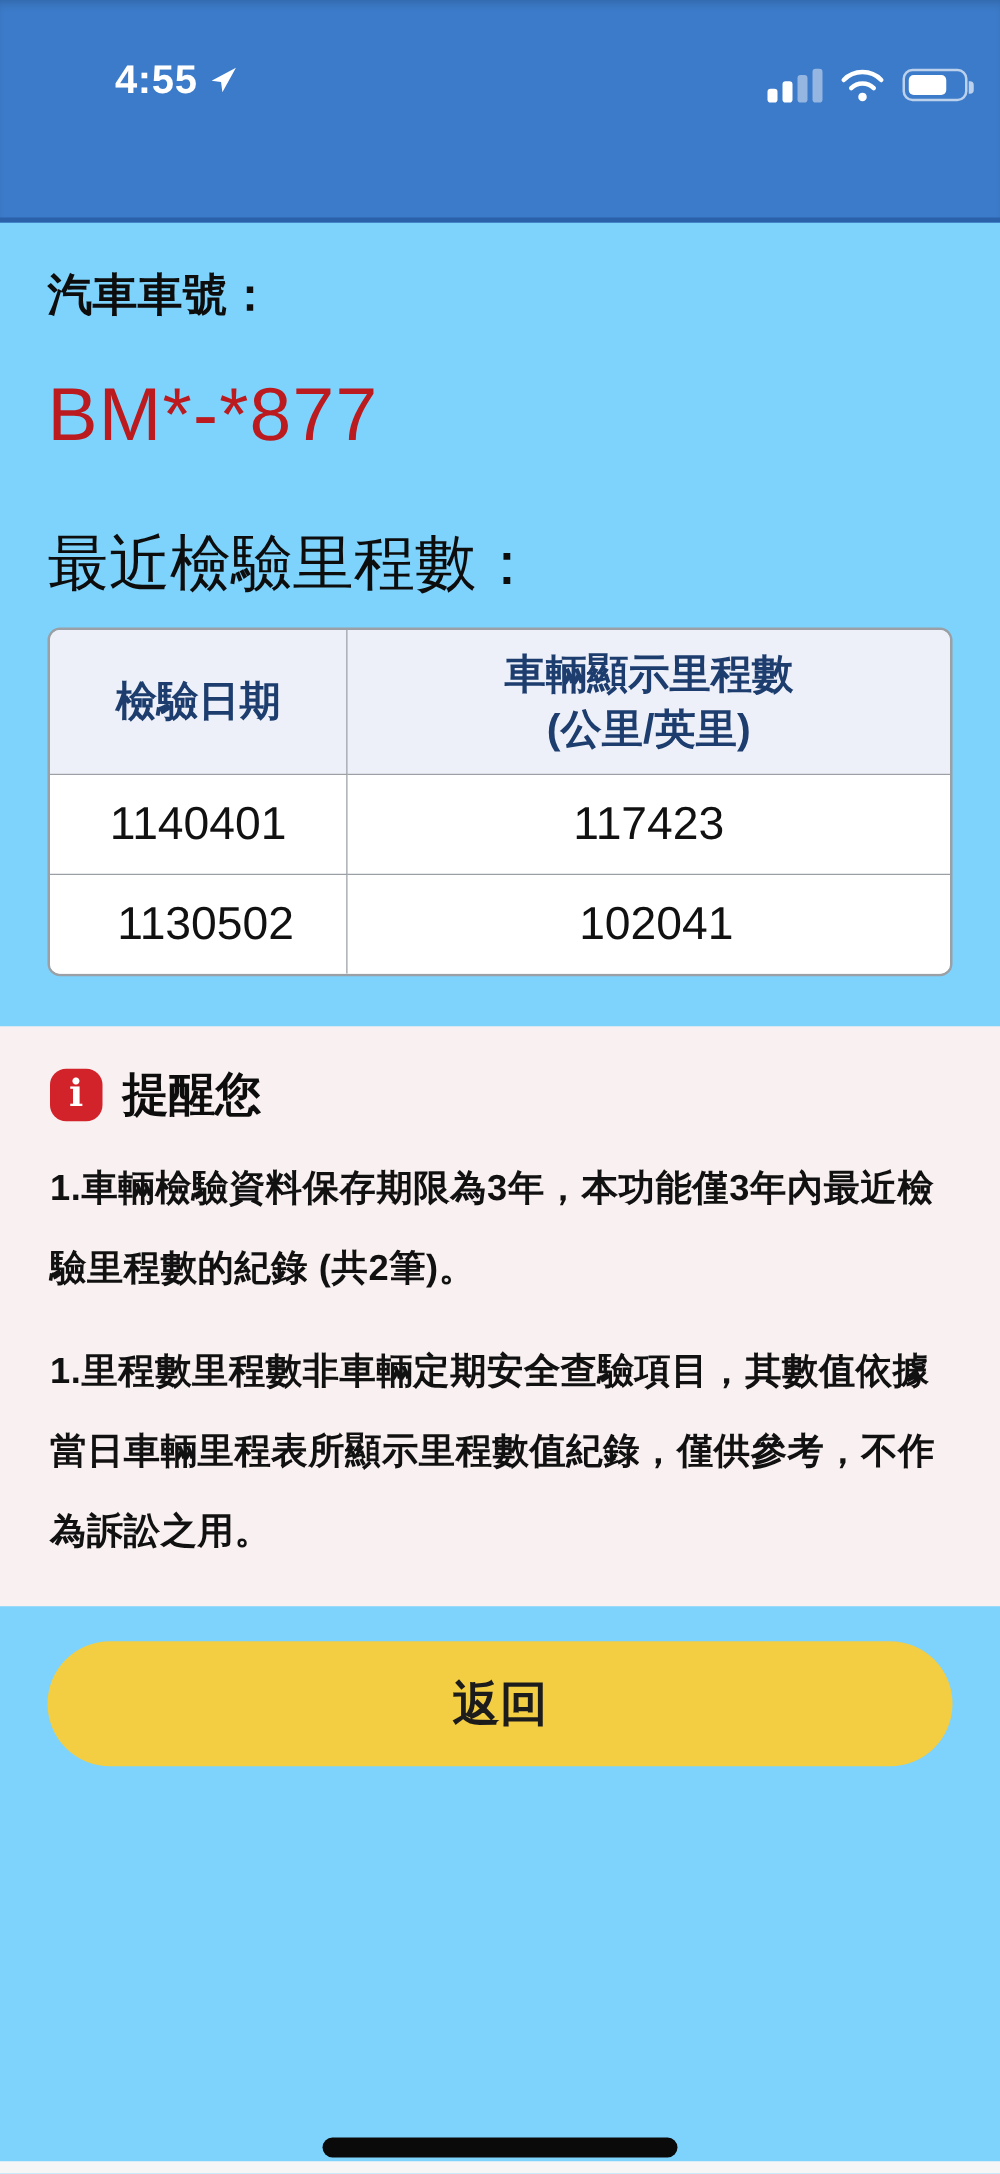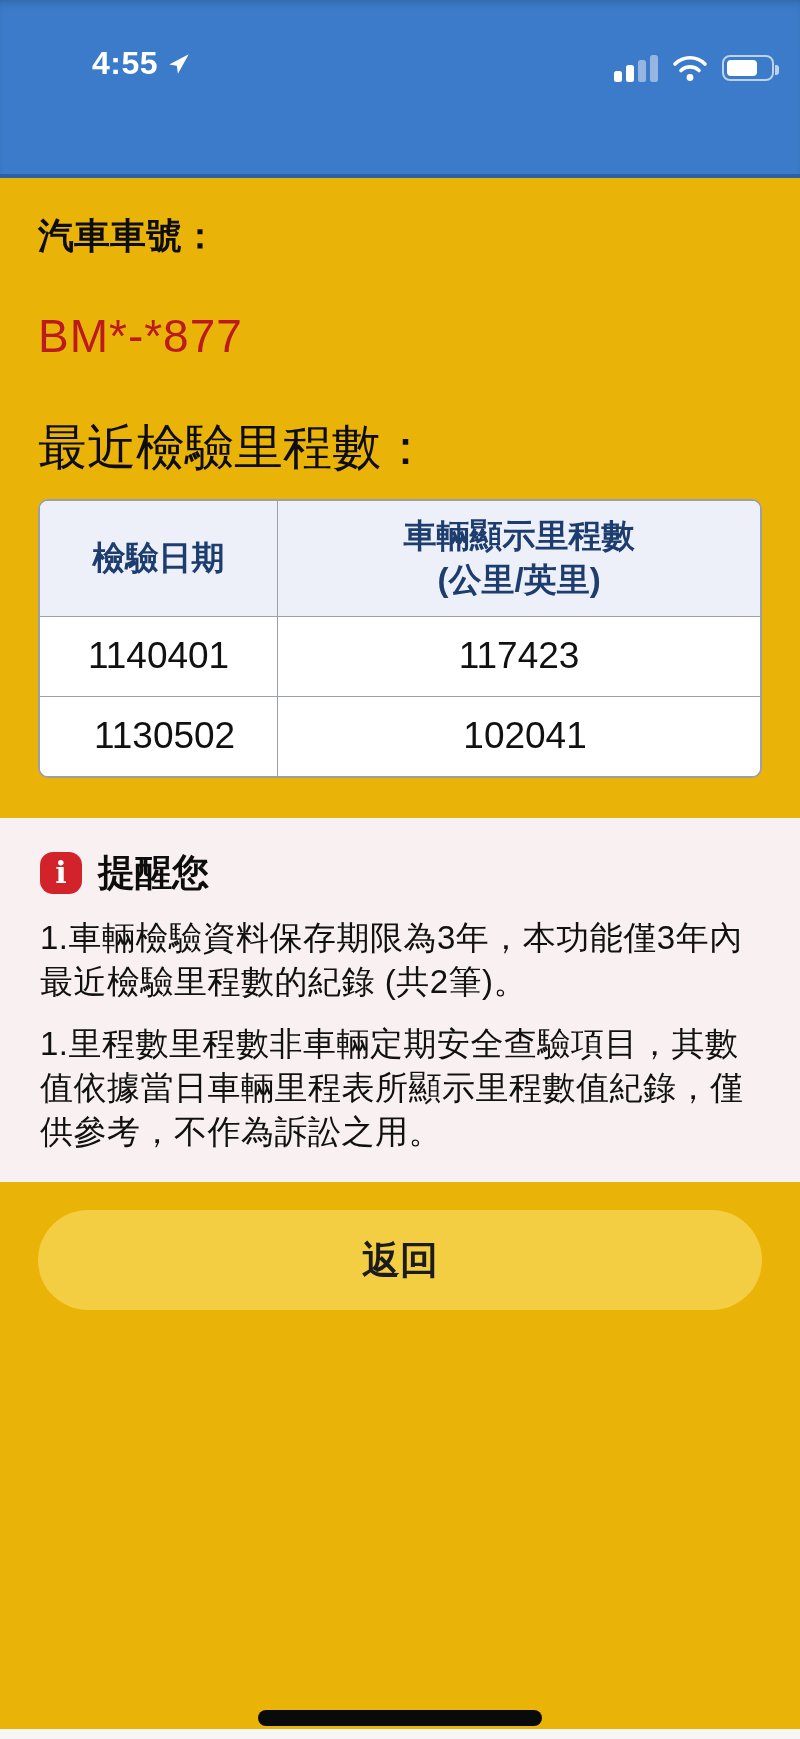--- a/index.html
+++ b/index.html
@@ -1,18 +1,18 @@
 <!DOCTYPE html>
 <html><head>
 <meta charset="utf-8">
 <style>
   * { margin:0; padding:0; box-sizing:border-box; }
   html,body { width:800px; }
   body { font-family:"Liberation Sans","DejaVu Sans",sans-serif; background:#fff; }
-  .phone { position:relative; width:800px; height:1739px; background:#eab308; overflow:hidden; }
+  .phone { position:relative; width:800px; height:1739px; background:#7dd3fc; overflow:hidden; }
 
   
   .header { height:178px; background:#3c7bc9; border-bottom:4px solid #2b61a9;
             box-shadow:inset 0 6px 8px -4px rgba(0,0,0,.18); }
   .status-row { height:88px; display:flex; align-items:flex-end; justify-content:space-between;
                 padding:0 26px 6px 92px; }
   .time-group { display:flex; align-items:center; gap:8px; }
   .time { color:#fff; font-size:32px; font-weight:700; letter-spacing:.5px; }
   .loc-arrow svg { display:block; }
   .right-icons { display:flex; align-items:center; gap:14px; }
@@ -32,21 +32,21 @@
   .back-btn { width:60px; display:flex; align-items:center; cursor:pointer; }
   .nav-title { flex:1; text-align:center; color:#fff; font-size:40px; font-weight:700;
                letter-spacing:2px; }
   .menu-btn { width:60px; display:flex; flex-direction:column; gap:8px; align-items:flex-end;
               cursor:pointer; }
   .menu-btn .mbar { width:56px; height:8px; background:#fff; border-radius:5px; }
 
   
   .content { padding:0 38px; }
   .field-label { margin-top:34px; font-size:36px; font-weight:600; color:#0d0d0d; }
-  .plate-value { margin-top:48px; font-size:46px; font-weight:500; color:#bb1b1e; letter-spacing:1px; }
+  .plate-value { margin-top:36px; font-size:60px; font-weight:500; color:#bb1b1e; letter-spacing:1px; }
   .mileage-label { margin-top:52px; font-size:49px; font-weight:400; color:#0d0d0d; }
 
   
   .table-wrap { margin-top:18px; border:2px solid #9aa0a6; border-radius:10px; overflow:hidden;
                 background:#fff; }
   table { width:100%; border-collapse:collapse;border-radius:29px; }
   th, td { border:1px solid #9aa0a6; text-align:center; vertical-align:middle; }
   tr > *:first-child { border-left:none; width:33%; }
   tr > *:last-child { border-right:none; }
   thead th { border-top:none; height:115px; background:#edf0f8; color:#1d3d6f;
@@ -55,22 +55,22 @@
   tbody tr:last-child td { border-bottom:none;padding-left:12px; }
 
   
   .notice { margin-top:40px; background:#f9f0f1; padding:30px 40px 28px 40px; }
   .notice-head { display:flex; align-items:center; gap:16px; }
   .info-icon { width:42px; height:42px; background:#d2232a; border-radius:13px;
                display:flex; align-items:center; justify-content:center;
                color:#fff; font-family:"DejaVu Serif",serif; font-weight:700;
                font-size:30px; line-height:1; }
   .notice-title { font-size:37px; font-weight:700; color:#0d0d0d; }
-  .notice-item { margin-top:18px; font-size:33px; line-height:44px; color:#111;
-                 letter-spacing:.5px; }
+  .notice-item { margin-top:18px; font-size:29px; line-height:64px; color:#111;
+                 letter-spacing:.5px;font-weight:bold; }
 
   
   .return-btn { display:block; margin:28px 38px 0 38px; width:724px; height:100px;
                 background:#f3cd42; border:none; border-radius:50px;
                 font-family:Liberation Serif, serif; font-size:38px; font-weight:600; color:#1c1c1c;
                 cursor:pointer; }
 
   
   .home-indicator { position:absolute; left:258px; top:1710px; width:284px; height:16px;
                     background:#0a0a0a; border-radius:9px; }

